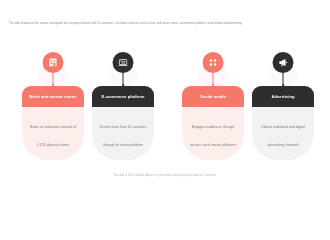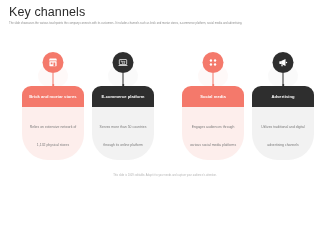--- a/index.html
+++ b/index.html
@@ -170,21 +170,20 @@
     font-size: 2.6px;
     color: #b5b5b5;
     letter-spacing: 0.02px;
   }
 </style>
 </head>
 <body>
 
 <div class="slide">
 
-  <div class="page-title">Key channels</div>
   <div class="page-subtitle">The slide showcases the various touchpoints the company connects with its customers. It includes channels such as brick and mortar stores, e-commerce platform, social media and advertising.</div>
 
   <div class="cards">
 
     <div class="card card-1">
       <div class="halo" style="background:#FDEEEC;"></div>
       <div class="stem">
         <div class="line" style="background:#F4796B;"></div>
         <div class="dot" style="background:#F4796B;"></div>
       </div>

